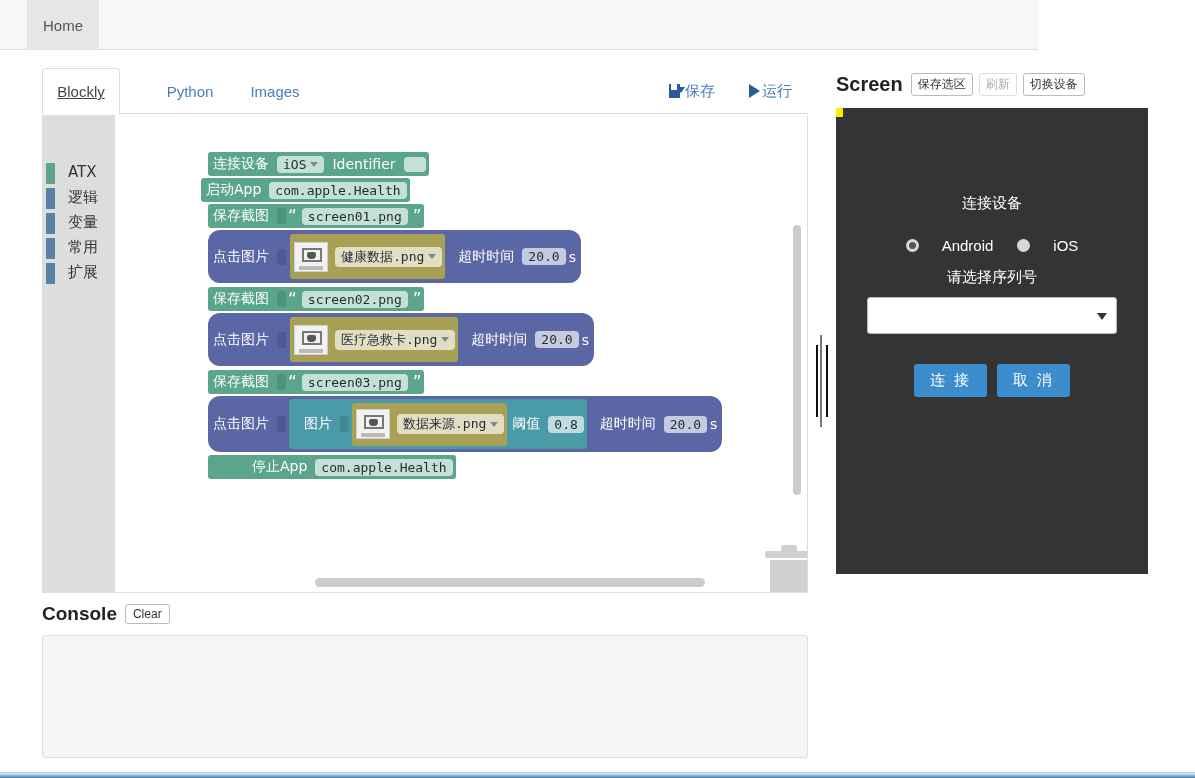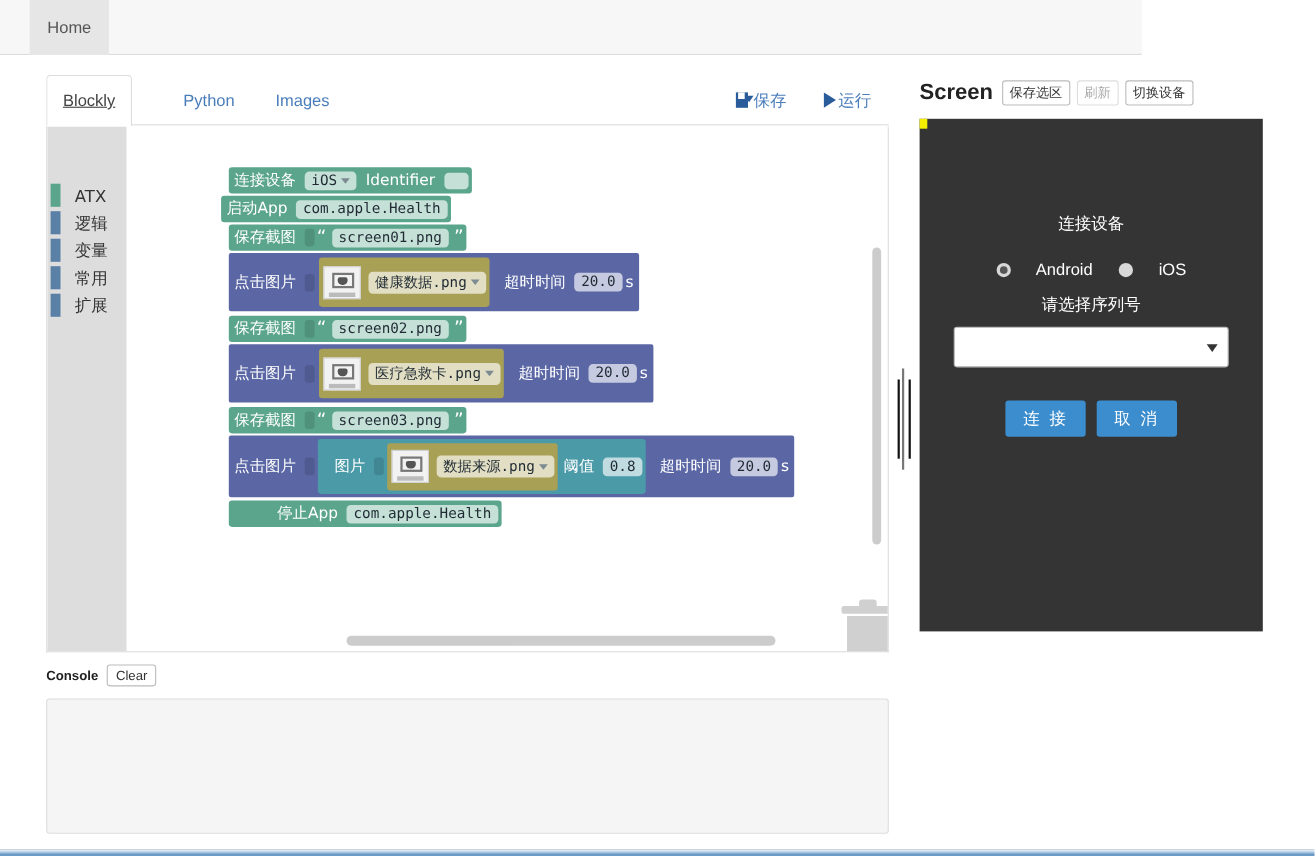--- a/index.html
+++ b/index.html
@@ -80,37 +80,37 @@
     position: absolute; left: 0; top: 47px; width: 766px; height: 478px;
     background: #fff; border: 1px solid #ddd; border-top: none;
     overflow: hidden;
   }
   .palette {
     position: absolute; left: 0; top: 0; width: 72px; height: 100%;
     background: #ddd;
   }
   .pal-item {
     position: absolute; left: 0; width: 85px; height: 25px;
-    display: flex; align-items: flex-end;
+    display: flex; align-items: flex-start;
   }
   .pal-swatch { width: 9px; height: 21px; margin-left: 3px; }
   .pal-label { margin-left: 13px; font-size: 15px; color: #333;
                font-family: "DejaVu Sans", sans-serif; }
 
   .canvas { position: absolute; left: 72px; top: 0; right: 0; bottom: 0; }
 
   
   .blk {
     position: absolute; display: flex; align-items: center;
     color: #fff; font-size: 14px; white-space: nowrap;
     font-family: "DejaVu Sans", sans-serif;
   }
   .blk .lbl { padding: 0 5px; }
   .blk-green { background: #5ba58c; border-radius: 3px; }
-  .blk-purple { background: #5b67a5; border-radius: 2px; }
+  .blk-purple { background: #5b67a5; border-radius: 12px; }
   .blk-teal { background: #4b9aa8; border-radius: 3px; }
   .blk-olive { background: #a8a055; border-radius: 3px; }
 
   .field {
     background: rgba(255,255,255,.65); border-radius: 4px;
     color: #1f2a33; padding: 1px 6px; margin: 0 3px;
     font-family: "DejaVu Sans Mono", monospace; font-size: 13px;
   }
   .field-empty { min-width: 22px; height: 15px; display: inline-block; }
   .field-dd { display: inline-flex; align-items: center; gap: 4px; }
@@ -221,21 +221,21 @@
   .dlg-actions { display: flex; gap: 10px; margin-top: 30px; border-radius: 15px; }
   .dlg-btn {
     background: #3c8dcd; color: #fff; border: none; border-radius: 3px;
     padding: 7px 16px; font-size: 15px; cursor: pointer;
     font-family: "DejaVu Sans", sans-serif; letter-spacing: 2px;
   }
 
   
   .console { position: absolute; left: 42px; top: 600px; width: 766px; }
   .console-head { display: flex; align-items: center; gap: 8px; height: 28px; }
-  .console-title { font-size: 12px; font-weight: bold; color: #222; }
+  .console-title { font-size: 19px; font-weight: bold; color: #222; }
   .console-clear {
     border: 1px solid #bbb; background: #fff; border-radius: 3px;
     font-size: 12px; padding: 2px 7px; color: #333; cursor: pointer;
   }
   .console-box {
     margin-top: 7px; width: 766px; height: 123px;
     background: #f5f5f5; border: 1px solid #ddd; border-radius: 3px;
   }
 
   .footer {

